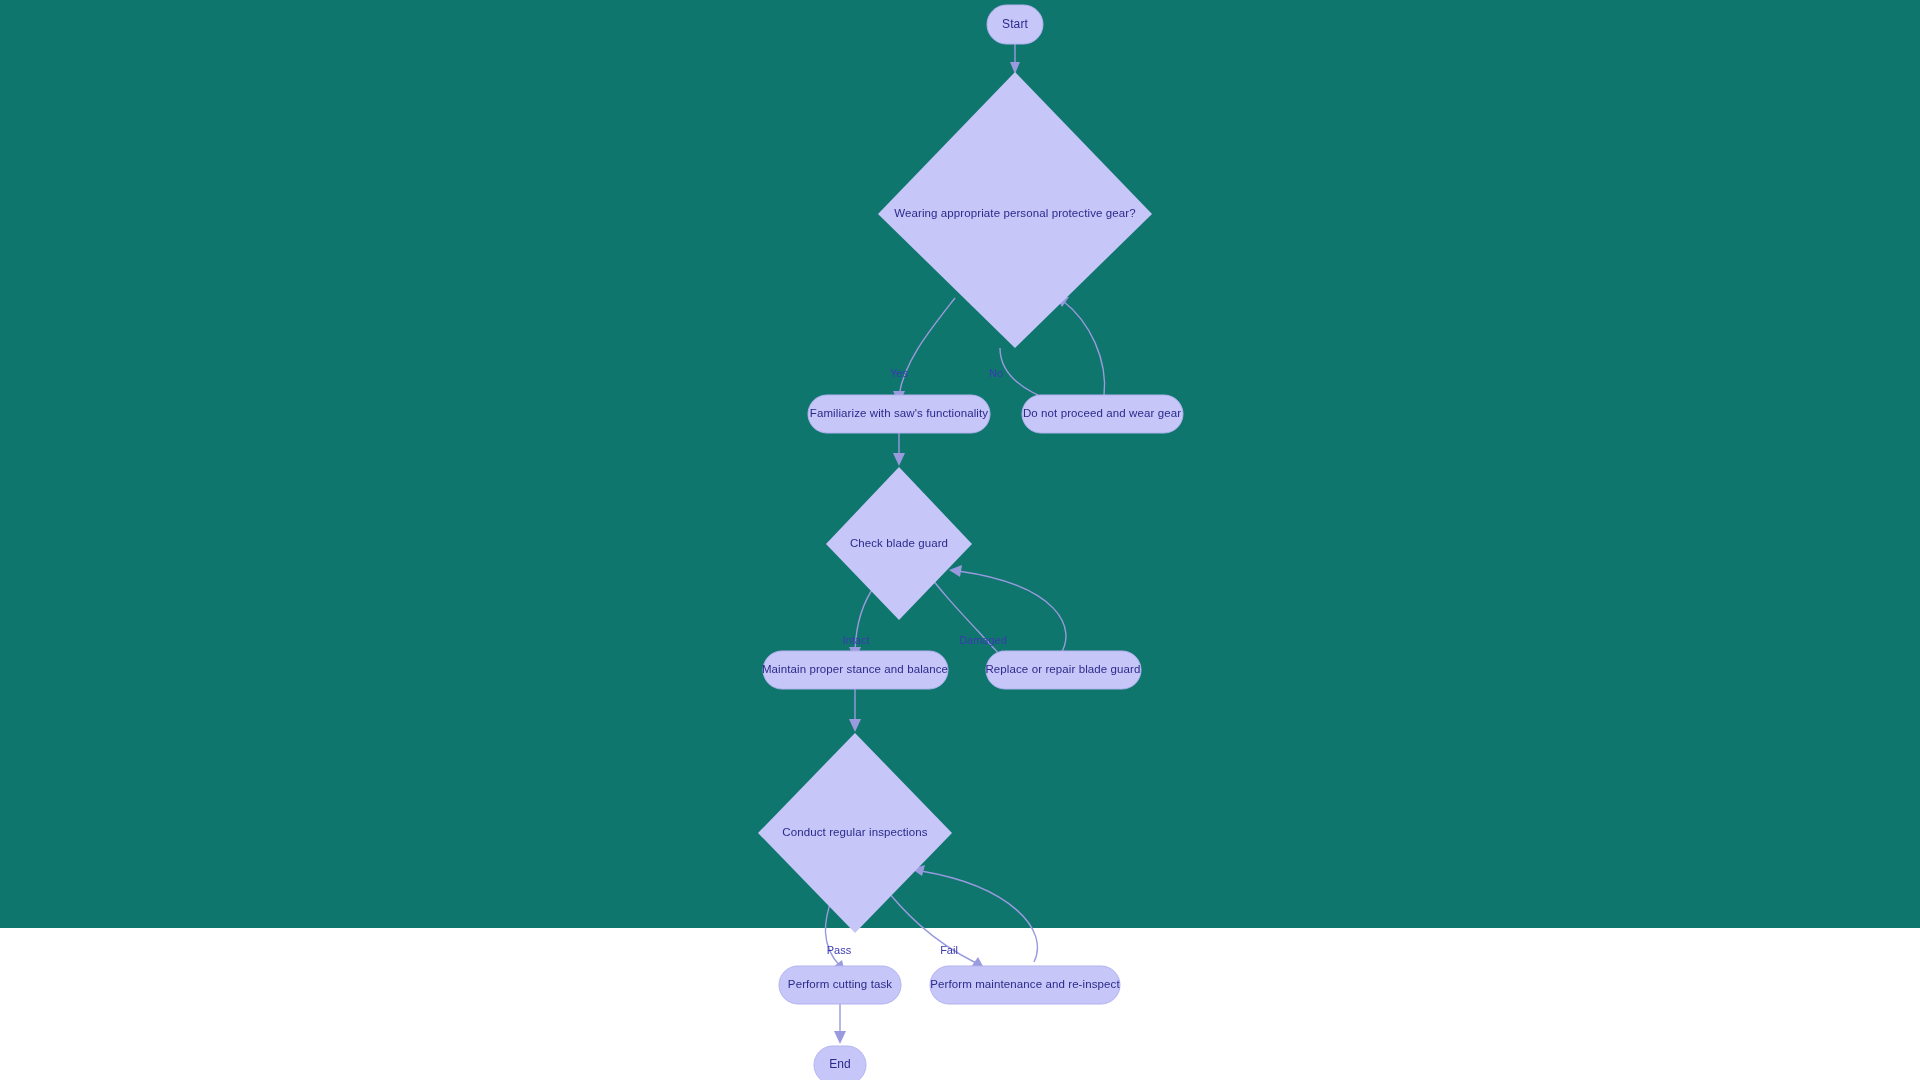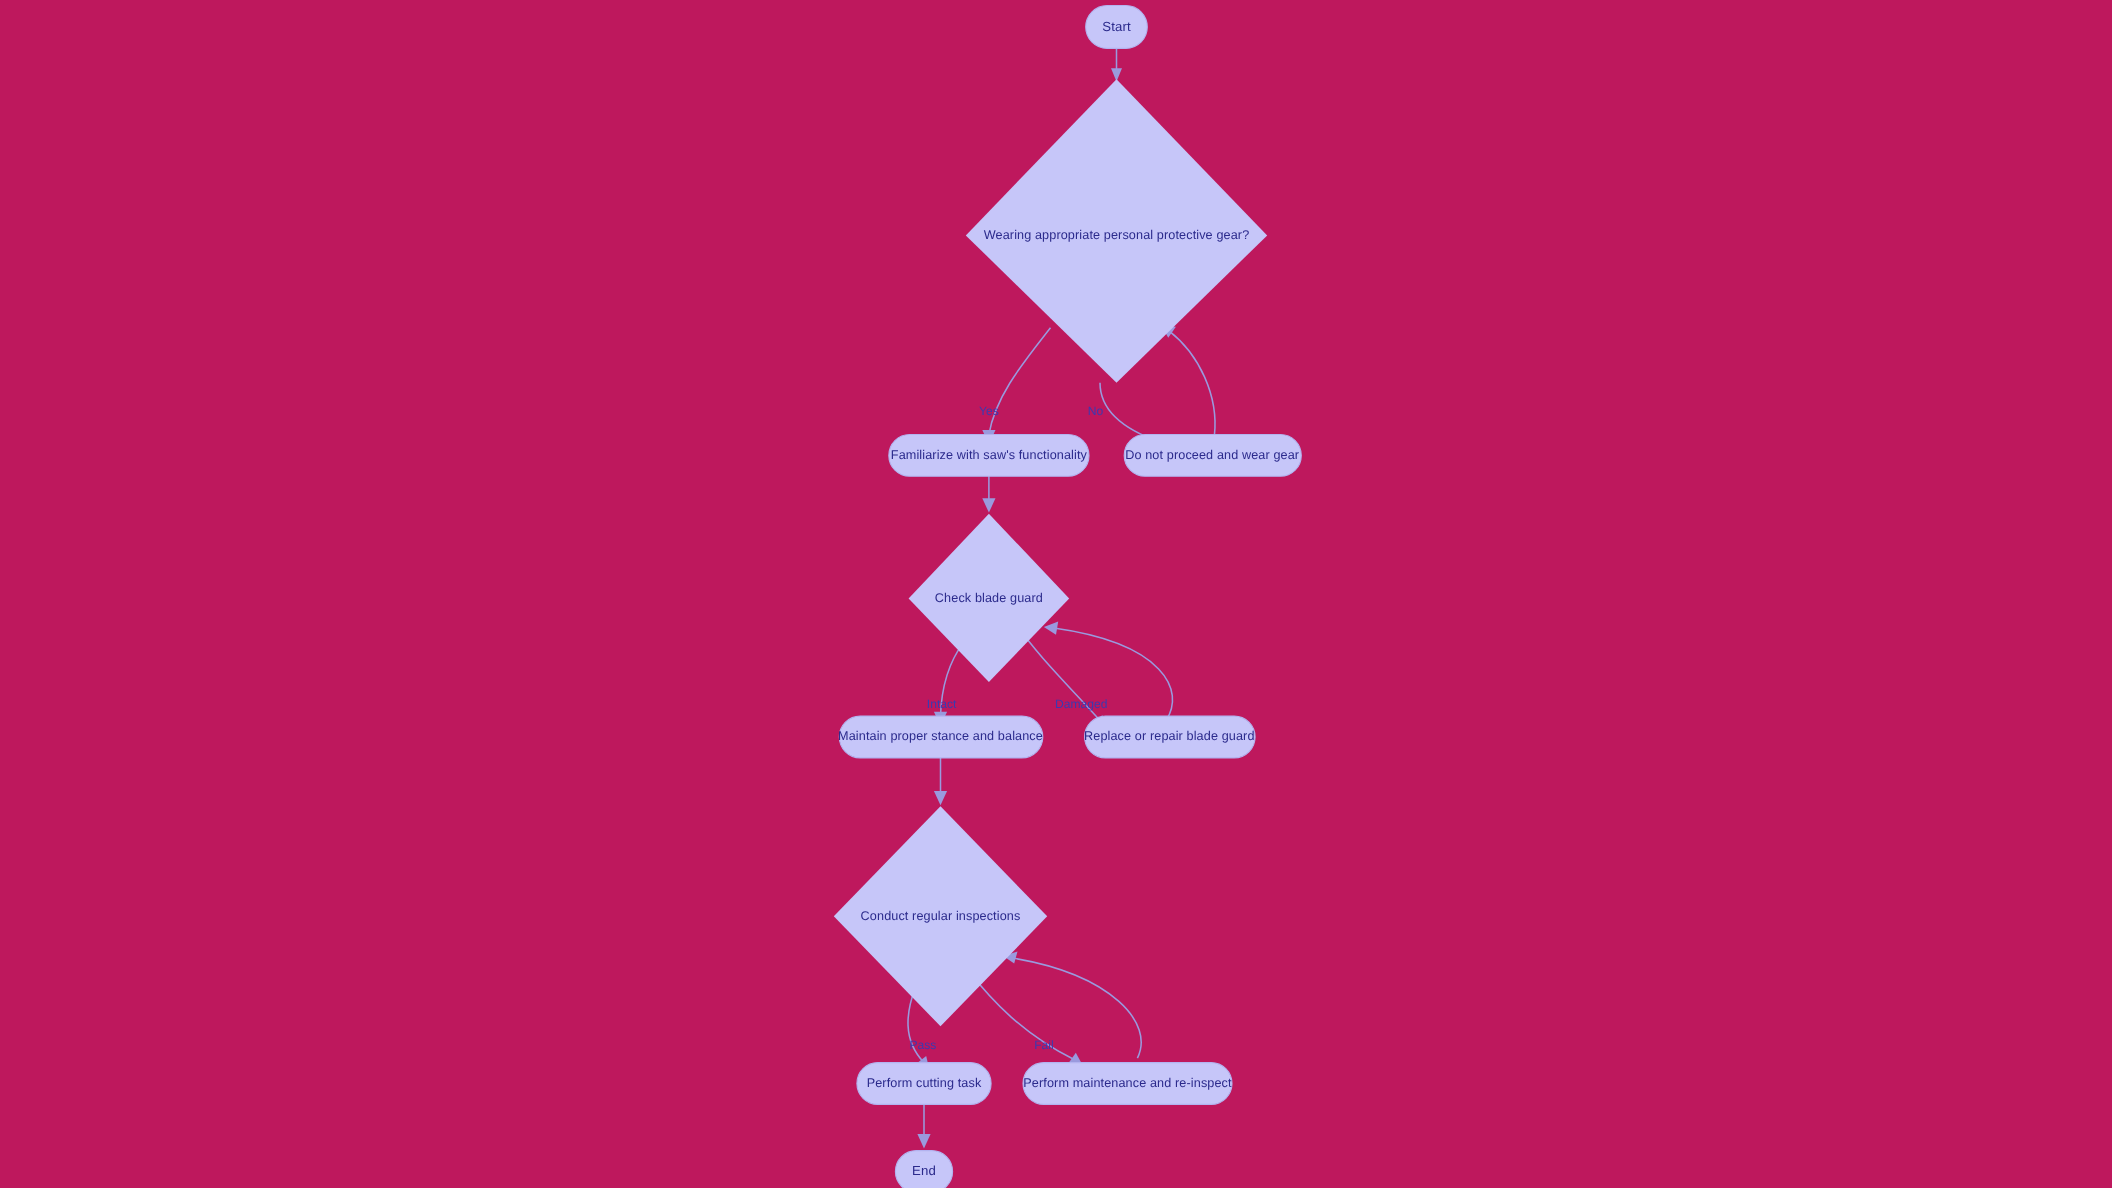--- a/index.html
+++ b/index.html
@@ -8,22 +8,22 @@
     padding: 0;
     background: #ffffff;
     width: 1920px;
     height: 1080px;
     overflow: hidden;
     font-family: "Liberation Sans", "DejaVu Sans", sans-serif;
   }
   #flow-canvas {
     position: relative;
     width: 1920px;
-    height: 1080px;
-    background: #be185d;
+    height: 928px;
+    background: #0f766e;
     text-decoration: underline;
   }
   #flow-svg {
     position: absolute;
     top: 0;
     left: 0;
     width: 1920px;
     height: 1080px;
   }
   .node-label {

